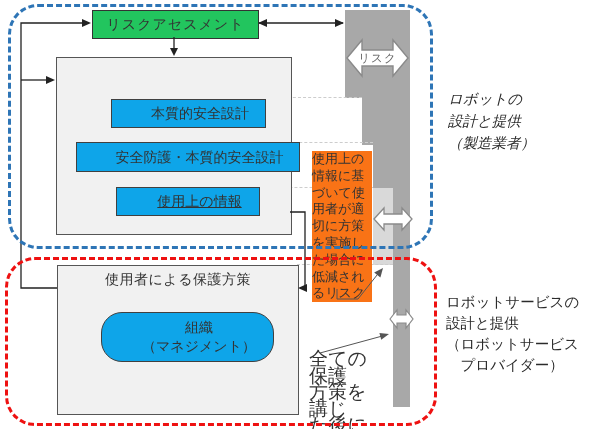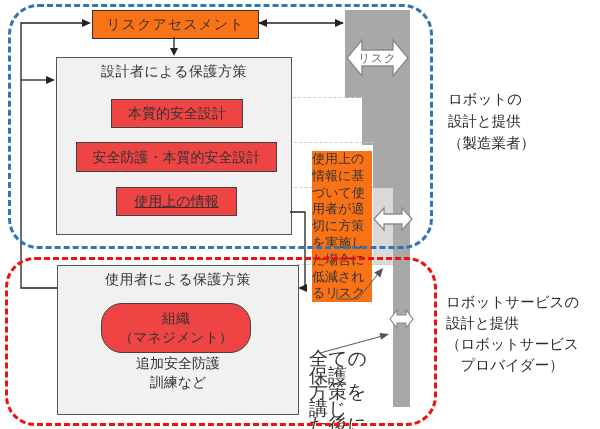--- a/index.html
+++ b/index.html
@@ -23,52 +23,52 @@
   .seg.slight{left:373px;top:188px;width:20px;height:77px;background:var(--bar-light);}
 
   
   .faint{position:absolute;border-top:1px dashed #cdcdcd;z-index:2;height:0;}
   .f1{left:242px;top:97px;width:120px;}
   .f2{left:274px;top:142px;width:99px;}
   .f3{left:234px;top:187px;width:139px;}
   .f4{left:297px;top:264px;width:96px;}
 
   
-  .riskbox{position:absolute;left:92px;top:10px;width:165px;height:27px;background:#f97316;
+  .riskbox{position:absolute;left:92px;top:10px;width:165px;height:27px;background:#22c55e;
     border:1.2px solid #333;display:flex;align-items:center;justify-content:center;
     font-size:14px;letter-spacing:1px;z-index:3;}
   .panel{position:absolute;background:var(--panel-fill);border:1.2px solid #555;z-index:3;}
   .panel.designer{left:56px;top:57px;width:234px;height:176px;}
   .panel.user{left:57px;top:265px;width:240px;height:148px;}
   .panel-title{position:absolute;left:0;right:0;top:5px;text-align:center;font-size:14px;letter-spacing:0.5px;}
-  .wbox{position:absolute;background:#ef4444;border:1.1px solid #404040;display:flex;align-items:center;
-    justify-content:center;font-size:14px;text-align:center;white-space:pre-line;line-height:19px;}
+  .wbox{position:absolute;background:#0ea5e9;border:1.1px solid #404040;display:flex;align-items:center;
+    justify-content:center;font-size:14px;text-align:center;white-space:pre-line;line-height:19px;padding-left:23px;}
   .wbox.b1{left:54px;top:41px;width:130px;height:27px;}
   .wbox.b2{left:19px;top:84px;width:199px;height:28px;}
   .wbox.b3{left:59px;top:129px;width:119px;height:27px;text-decoration:underline;}
-  .wbox.org{left:43px;top:37px;width:148px;height:48px;border-radius:21px;}
+  .wbox.org{left:43px;top:46px;width:148px;height:48px;border-radius:21px;}
   .free-text{position:absolute;left:0;right:0;top:88px;text-align:center;font-size:14px;
     white-space:pre-line;line-height:19px;}
 
   
   svg.overlay{position:absolute;left:0;top:0;z-index:5;}
 
   
   .note{position:absolute;white-space:pre-line;color:#333;z-index:4;}
   .note.reduced{left:312px;top:151px;width:60px;font-size:13px;line-height:16.8px;background:#f97316;text-align:left;}
   .note.residual{left:309px;top:351px;width:76px;font-size:19px;line-height:16.5px;text-align:left;}
 
   
   .dashed{position:absolute;box-sizing:border-box;border-radius:30px;z-index:8;pointer-events:none;}
   .dashed.blue{left:8px;top:4px;width:425px;height:245px;border:3px dashed var(--blue-dashed);}
   .dashed.red{left:5px;top:257px;width:432px;height:169px;border:3px dashed var(--red-dashed);}
 
   
   .rlabel{position:absolute;white-space:pre-line;color:#2b2b2b;font-size:14.5px;z-index:5;}
-  .rlabel.top{left:448px;top:88px;line-height:22px;}
+  .rlabel.top{left:448px;top:88px;line-height:22px;font-style:italic;}
   .rlabel.bottom{left:446px;top:292px;line-height:21px;}
 </style>
 </head>
 <body>
 
 <div class="stage">
 
   <div class="seg s1"></div>
   <div class="seg s2"></div>
   <div class="seg s3"></div>
@@ -78,32 +78,29 @@
   <div class="faint f1"></div>
   <div class="faint f2"></div>
   <div class="faint f3"></div>
   <div class="faint f4"></div>
 
   <div class="riskbox">
     <span>リスクアセスメント</span>
   </div>
 
   <div class="panel designer">
-    <div class="panel-title">設計者による保護方策</div>
     <div class="wbox b1">本質的安全設計</div>
     <div class="wbox b2">安全防護・本質的安全設計</div>
     <div class="wbox b3">使用上の情報</div>
   </div>
 
   <div class="panel user">
     <div class="panel-title">使用者による保護方策</div>
     <div class="wbox org">組織
 （マネジメント）</div>
-    <div class="free-text">追加安全防護
-訓練など</div>
   </div>
 
   <div class="note reduced">使用上の
 情報に基
 づいて使
 用者が適
 切に方策
 を実施し
 た場合に
 低減され

